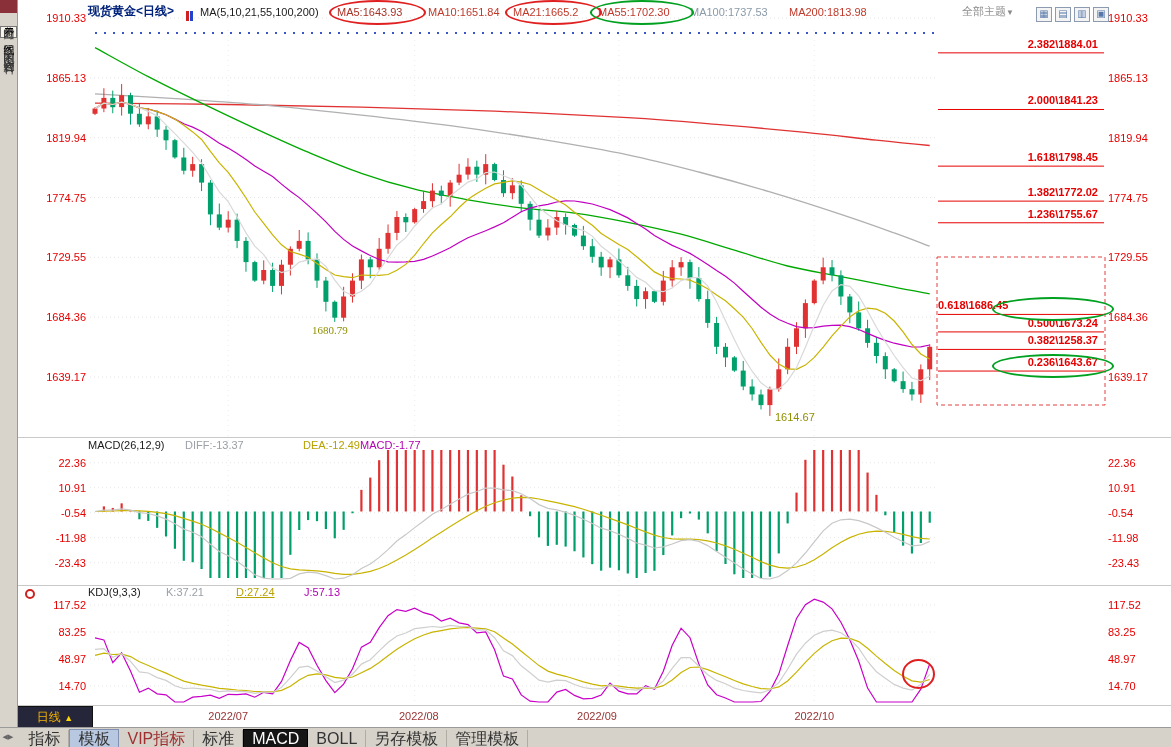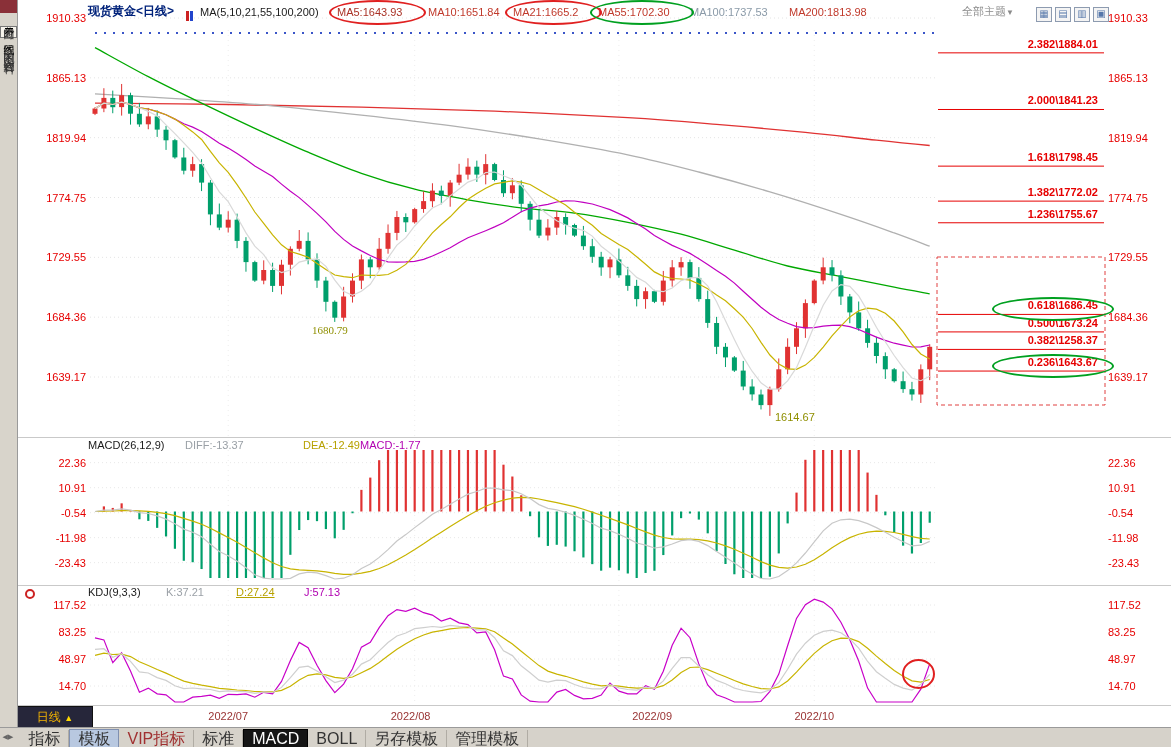--- a/index.html
+++ b/index.html
@@ -394,22 +394,22 @@
     </div>
 
   <div class="lbl" style="left:962px;top:5px;color:#8a8a8a;cursor:pointer;z-index:4;">
     <span>全部主题</span><span style="font-size:8px;">▼</span>
   </div>
 
   <div id="win-icons"><span class="win-icon">▦</span><span class="win-icon">▤</span><span class="win-icon">▥</span><span class="win-icon">▣</span></div>
 
   <div id="labels">
       <div class="lbl" style="left: 204.2px; top: 710px; width: 48px; text-align: center; color: rgb(153, 51, 51);">2022/07</div>
-      <div class="lbl" style="left: 390.68px; top: 710px; width: 48px; text-align: left; color: rgb(153, 51, 51);">2022/08</div>
-      <div class="lbl" style="left: 624px; top: 710px; width: 48px; text-align: right; color: rgb(153, 51, 51);">2022/09</div>
+      <div class="lbl" style="left: 390.68px; top: 710px; width: 48px; text-align: right; color: rgb(153, 51, 51);">2022/08</div>
+      <div class="lbl" style="left: 573px; top: 710px; width: 48px; text-align: center; color: rgb(153, 51, 51);">2022/09</div>
       <div class="lbl" style="left: 790.28px; top: 710px; width: 48px; text-align: center; color: rgb(153, 51, 51);">2022/10</div>
       <div class="lbl" style="left: 28px; top: 12px; width: 58px; text-align: right; color: rgb(230, 0, 0);">1910.33</div>
       <div class="lbl" style="left: 1108px; top: 12px; width: 58px; color: rgb(230, 0, 0);">1910.33</div>
       <div class="lbl" style="left: 28px; top: 71.8448px; width: 58px; text-align: right; color: rgb(230, 0, 0);">1865.13</div>
       <div class="lbl" style="left: 1108px; top: 71.8448px; width: 58px; color: rgb(230, 0, 0);">1865.13</div>
       <div class="lbl" style="left: 28px; top: 131.676px; width: 58px; text-align: right; color: rgb(230, 0, 0);">1819.94</div>
       <div class="lbl" style="left: 1108px; top: 131.676px; width: 58px; color: rgb(230, 0, 0);">1819.94</div>
       <div class="lbl" style="left: 28px; top: 191.508px; width: 58px; text-align: right; color: rgb(230, 0, 0);">1774.75</div>
       <div class="lbl" style="left: 1108px; top: 191.508px; width: 58px; color: rgb(230, 0, 0);">1774.75</div>
       <div class="lbl" style="left: 28px; top: 251.353px; width: 58px; text-align: right; color: rgb(230, 0, 0);">1729.55</div>
@@ -434,21 +434,21 @@
       <div class="lbl" style="left: 1108px; top: 626.001px; width: 58px; color: rgb(230, 0, 0);">83.25</div>
       <div class="lbl" style="left: 28px; top: 653.011px; width: 58px; text-align: right; color: rgb(230, 0, 0);">48.97</div>
       <div class="lbl" style="left: 1108px; top: 653.011px; width: 58px; color: rgb(230, 0, 0);">48.97</div>
       <div class="lbl" style="left: 28px; top: 680.012px; width: 58px; text-align: right; color: rgb(230, 0, 0);">14.70</div>
       <div class="lbl" style="left: 1108px; top: 680.012px; width: 58px; color: rgb(230, 0, 0);">14.70</div>
       <div class="lbl" style="left: 938px; top: 37.8477px; width: 160px; text-align: right; color: rgb(230, 0, 0); font-weight: bold;">2.382\1884.01</div>
       <div class="lbl" style="left: 938px; top: 94.4884px; width: 160px; text-align: right; color: rgb(230, 0, 0); font-weight: bold;">2.000\1841.23</div>
       <div class="lbl" style="left: 938px; top: 151.129px; width: 160px; text-align: right; color: rgb(230, 0, 0); font-weight: bold;">1.618\1798.45</div>
       <div class="lbl" style="left: 938px; top: 186.122px; width: 160px; text-align: right; color: rgb(230, 0, 0); font-weight: bold;">1.382\1772.02</div>
       <div class="lbl" style="left: 938px; top: 207.77px; width: 160px; text-align: right; color: rgb(230, 0, 0); font-weight: bold;">1.236\1755.67</div>
-      <div class="lbl" style="left: 938px; top: 299.417px; width: 160px; text-align: right; color: rgb(230, 0, 0); font-weight: bold;">0.618\1686.45</div>
+      <div class="lbl" style="left: 938px; top: 299.417px; width: 160px; text-align: left; color: rgb(230, 0, 0); font-weight: bold;">0.618\1686.45</div>
       <div class="lbl ellipse" style="left: 992px; top: 297.417px; width: 118px; height: 20px; border: 2px solid rgb(0, 160, 32); border-radius: 50%;"></div>
       <div class="lbl" style="left: 938px; top: 316.907px; width: 160px; text-align: right; color: rgb(230, 0, 0); font-weight: bold;">0.500\1673.24</div>
       <div class="lbl" style="left: 938px; top: 334.41px; width: 160px; text-align: right; color: rgb(230, 0, 0); font-weight: bold;">0.382\1258.37</div>
       <div class="lbl" style="left: 938px; top: 356.058px; width: 160px; text-align: right; color: rgb(230, 0, 0); font-weight: bold;">0.236\1643.67</div>
       <div class="lbl ellipse" style="left: 992px; top: 354.058px; width: 118px; height: 20px; border: 2px solid rgb(0, 160, 32); border-radius: 50%;"></div>
     </div>
 
   <div class="lbl" style="left:312px;top:324px;color:#8f8f00;font-family:Liberation Serif, serif;">1680.79</div>
   <div class="lbl" style="left:775px;top:411px;color:#8f8f00;">1614.67</div>
 

